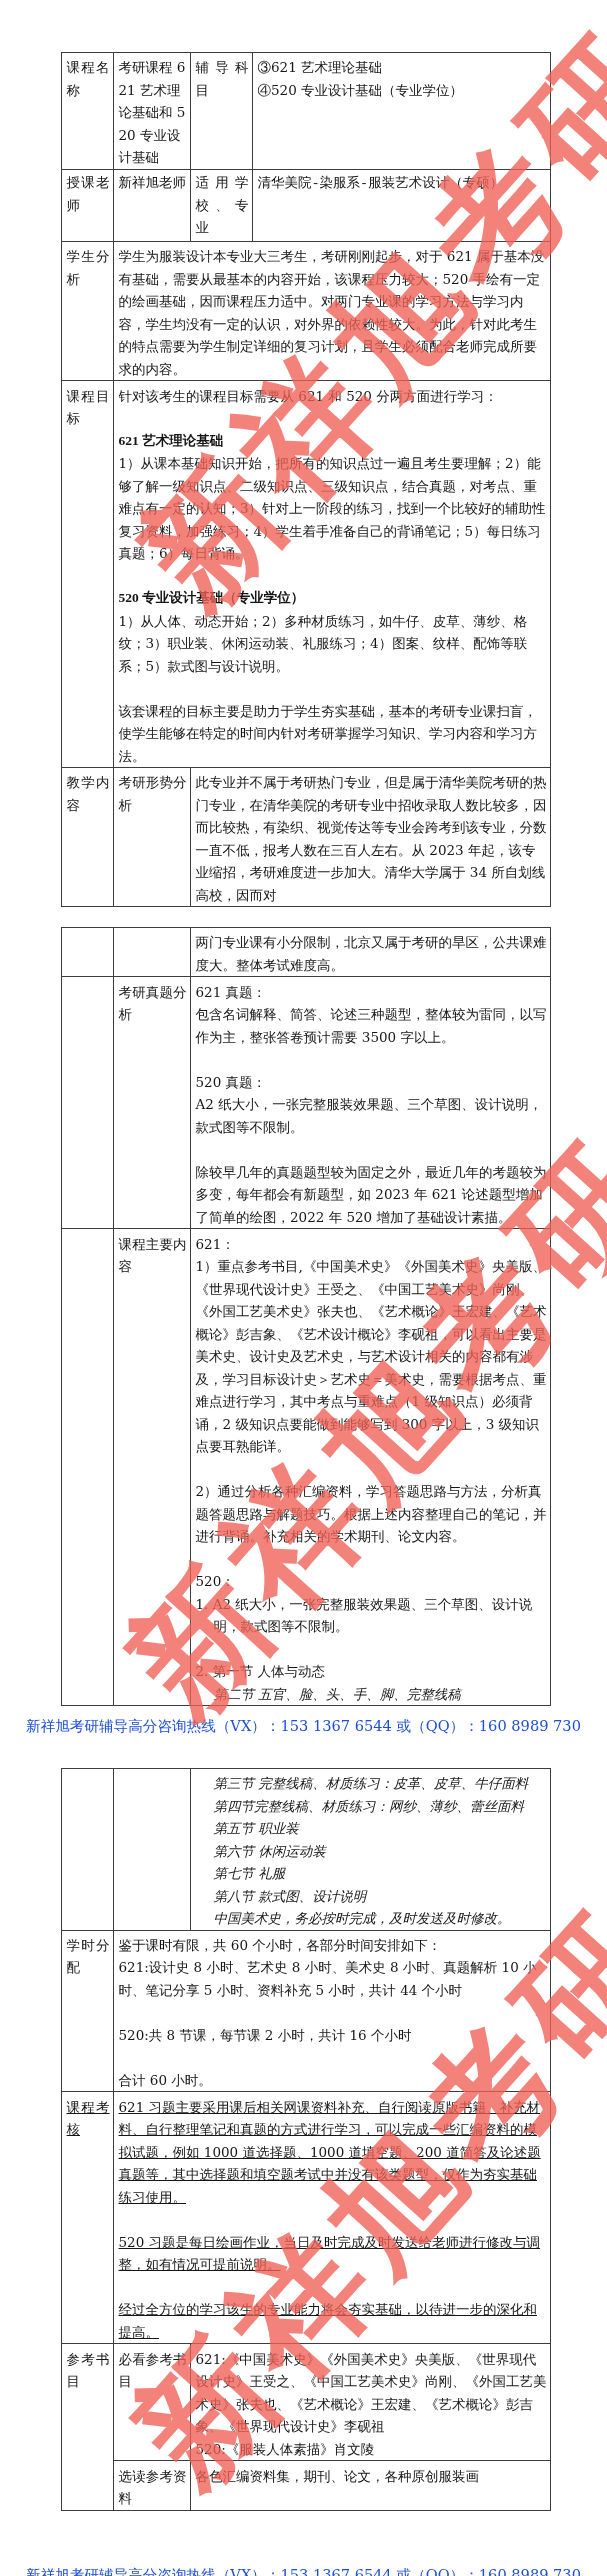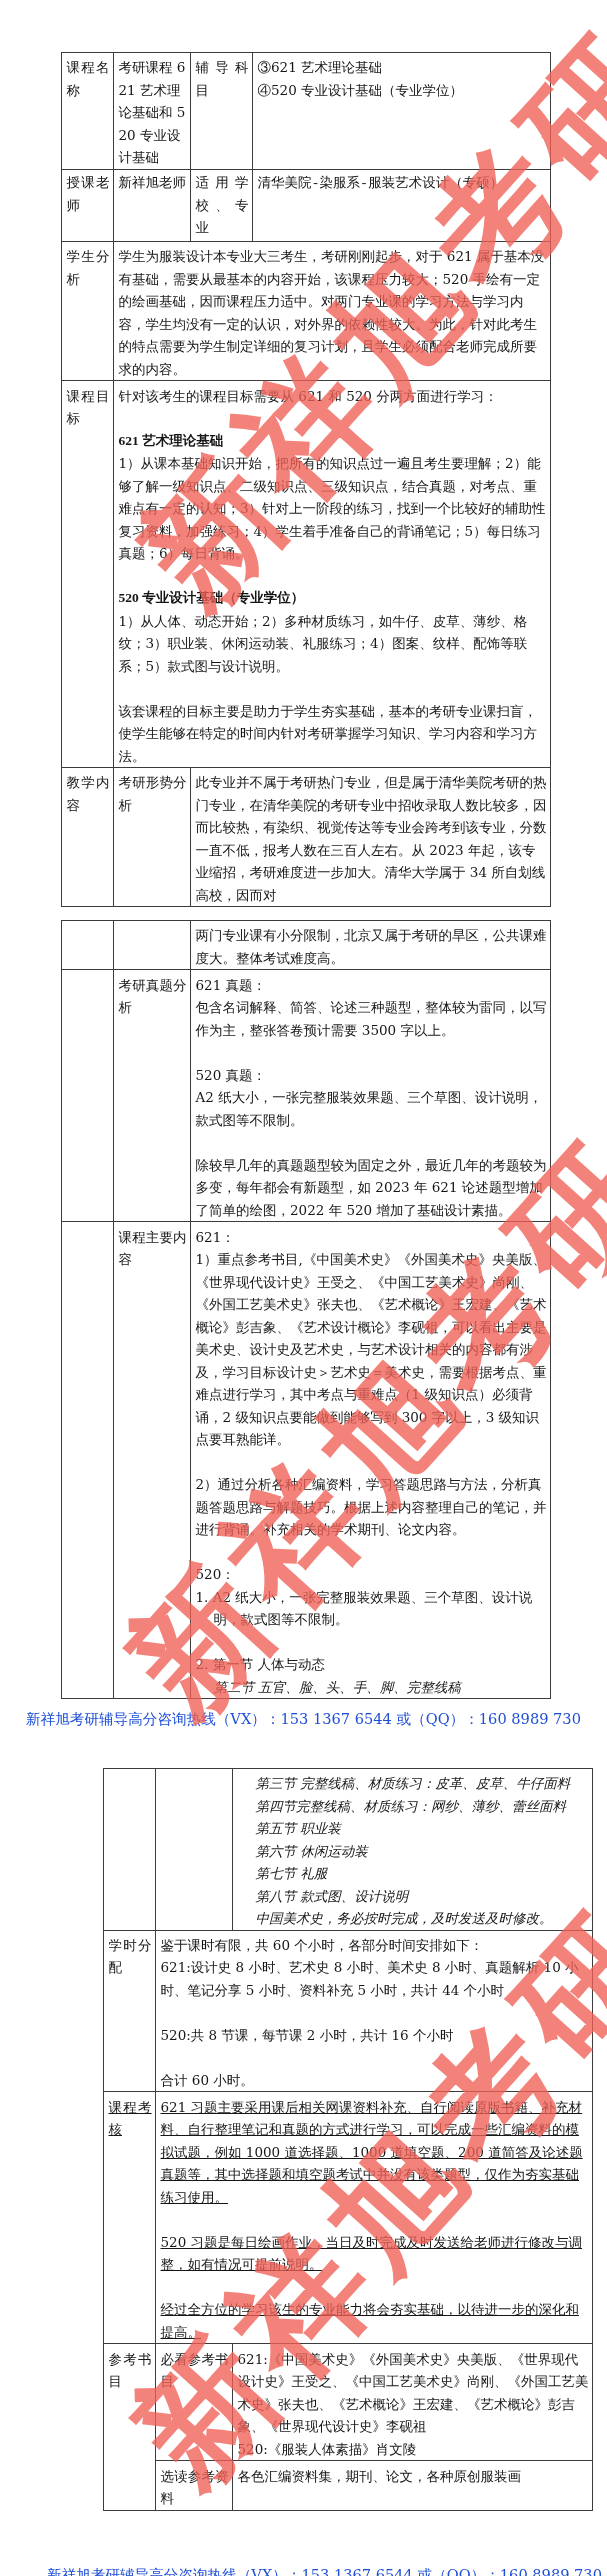--- a/index.html
+++ b/index.html
@@ -4,38 +4,38 @@
 <style>
   html,body{margin:0;padding:0;}
   body{
     width:607px;height:2576px;background:#ffffff;
     font-family:"DejaVu Serif","Liberation Serif",serif;
     color:#161616;
   }
   .page{position:relative;overflow:hidden;}
   .page1{height:911px;}
   .page2{height:855px;}
-  .page3{height:810px;padding-left:42px;}
+  .page3{height:810px;}
   table.sheet{
     border-collapse:collapse;
     margin-left:61px;
     width:489px;
     table-layout:fixed;
     background:transparent;
   }
   table.sheet td{
     border:1.1px solid #3c3c3c;
     vertical-align:top;
     padding:3.4px 3.4px 0 4.5px;
     font-size:13.5px;
     line-height:22.5px;
     word-break:break-all;
   }
   .t1{margin-top:52px;padding-left:36px;}
-  .t2{margin-top:9px;border-radius:8px;}
+  .t2{margin-top:16px;border-radius:8px;}
   .t3{margin-top:1.7px;}
   .c1{width:52px;}
   .c2{width:77px;}
   .c3{width:62px;}
   .c4{width:298px;}
   p{margin:0;}
   p.gap{margin-top:22.5px;}
   .bold{font-weight:bold;font-family:Liberation Serif, serif;}
   .indent{padding-left:18px;font-style:italic;}
   .hang{padding-left:18px;text-indent:-18px;}

